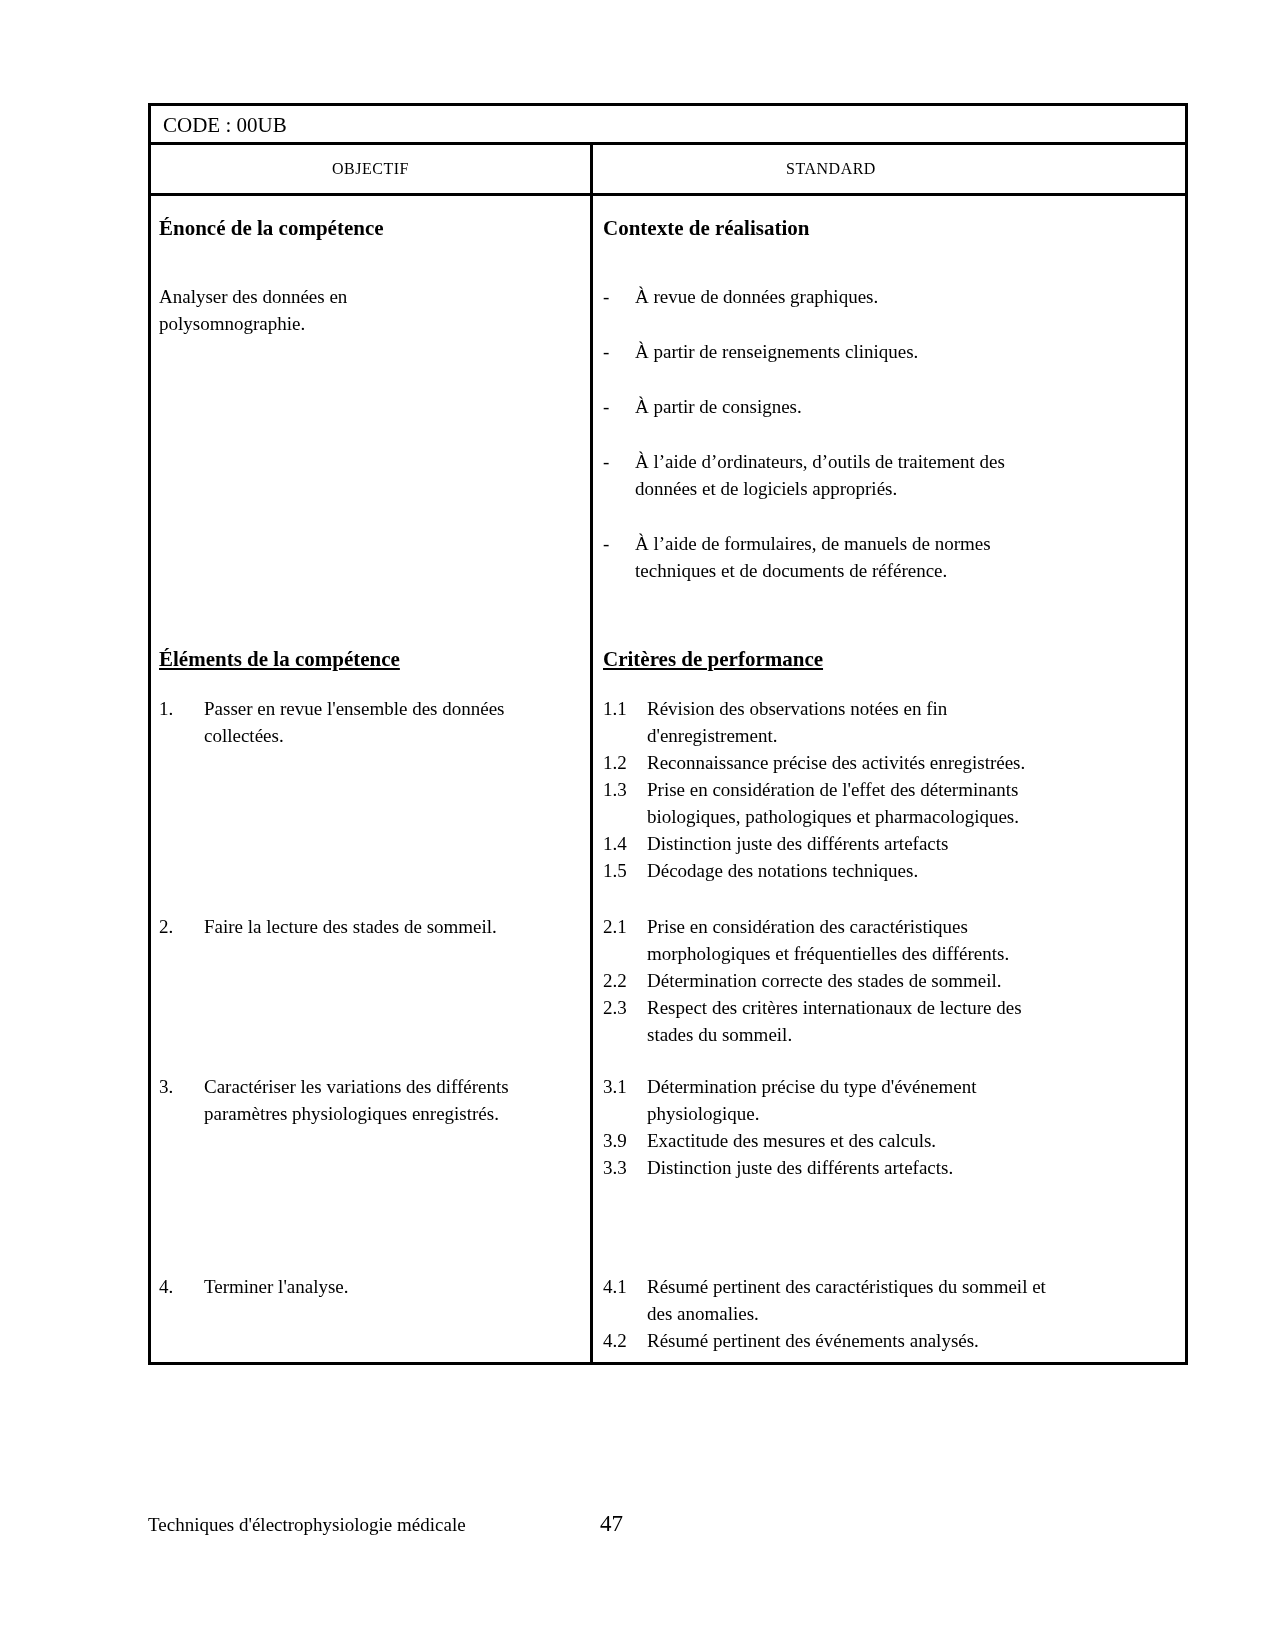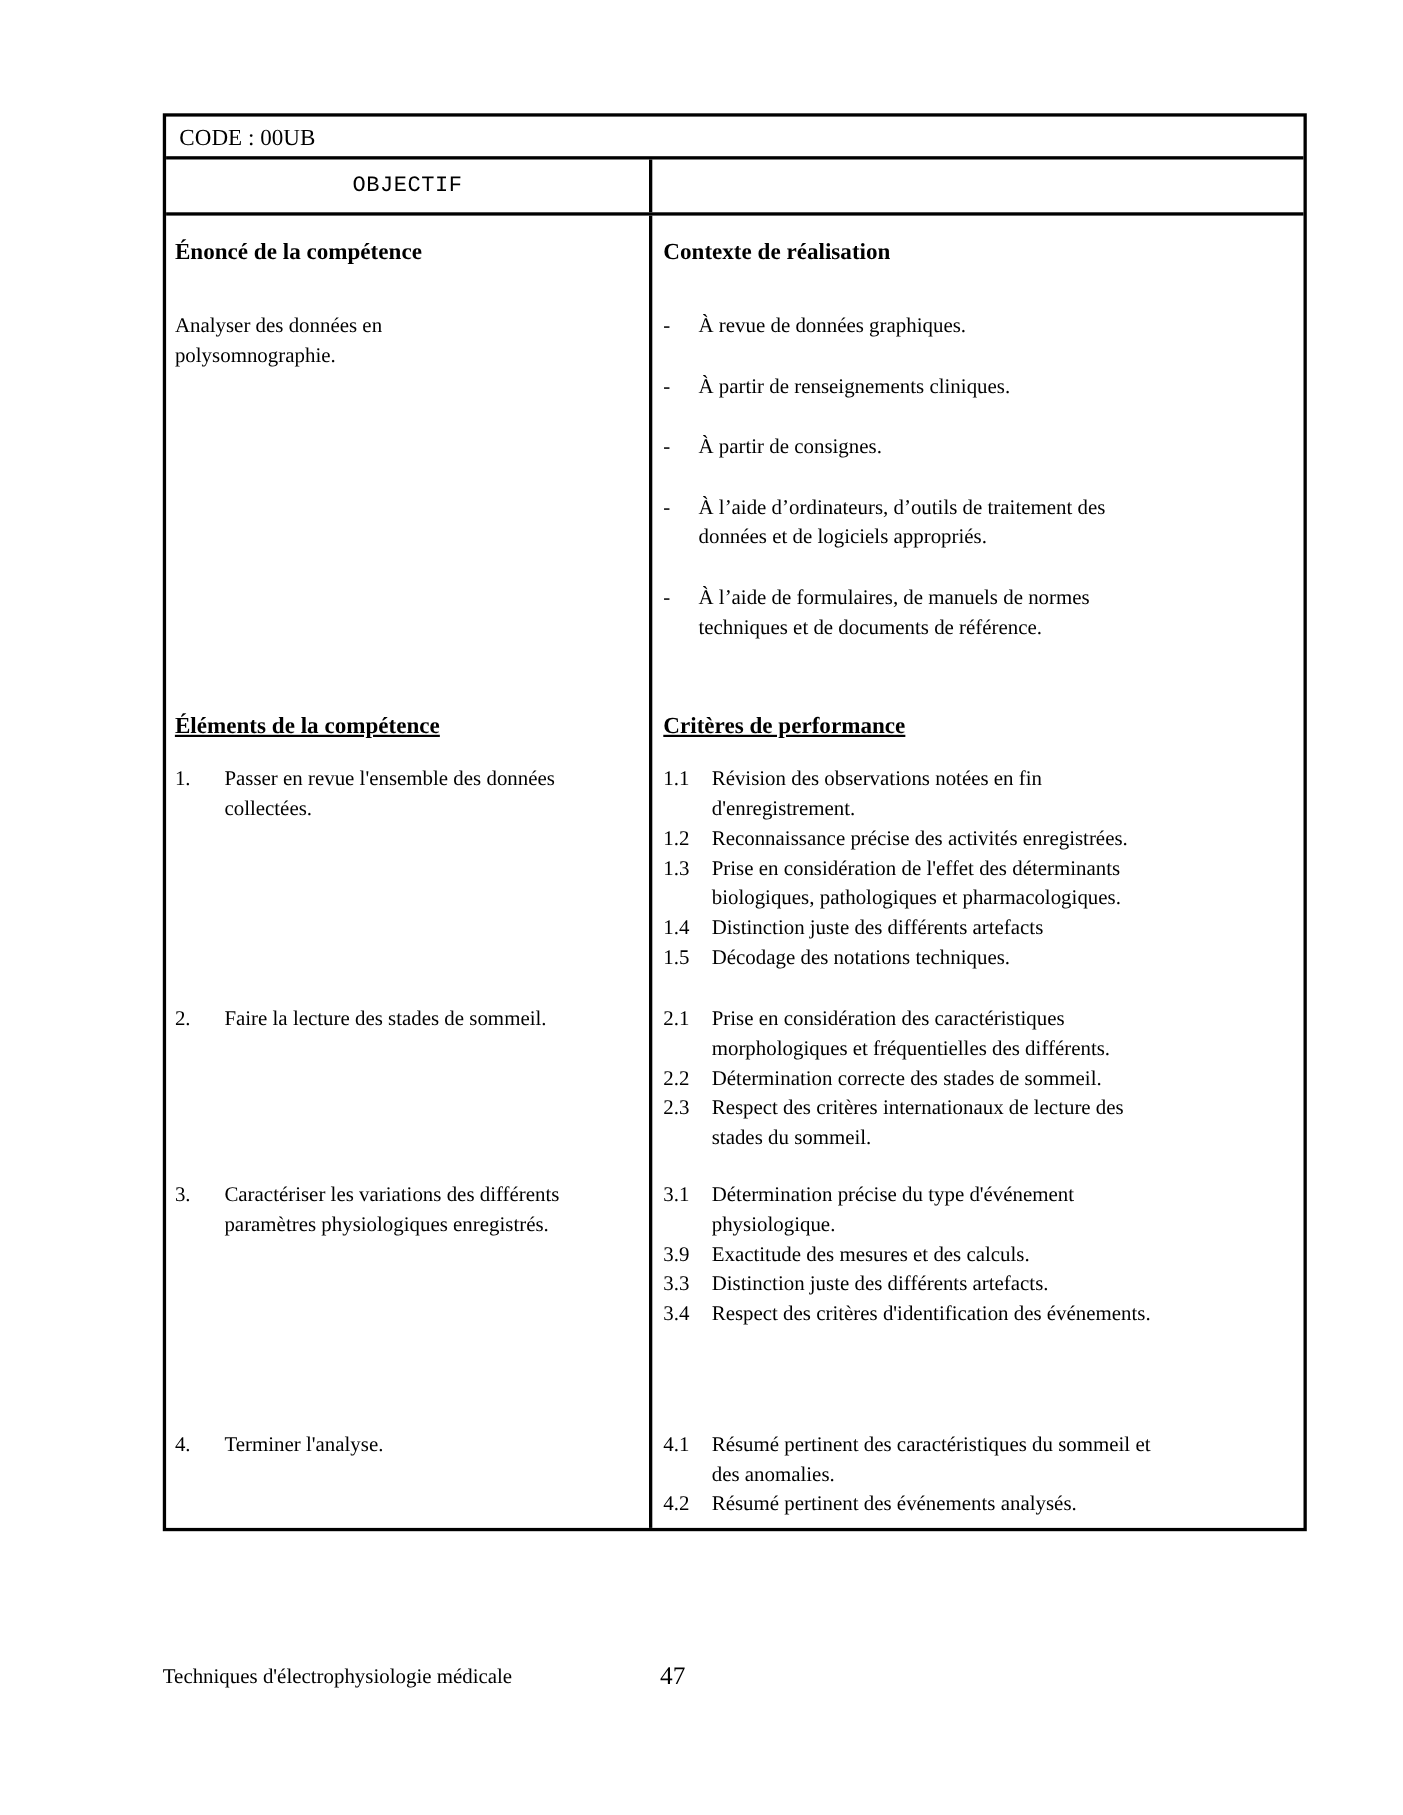--- a/index.html
+++ b/index.html
@@ -10,21 +10,21 @@
   .doc-table { position:absolute; left:148px; top:103px; width:1040px;
     border:3px solid #000; background:#fff; }
 
   .code-row { height:39px; border-bottom:3px solid #000; padding:5px 12px 0 12px;
     font-size:21px; line-height:28px; }
 
   .grid-cols { display:grid; grid-template-columns:439px 3px 476px; }
 
   .header-row { height:51px; border-bottom:3px solid #000; }
   .header-row .hcell { display:flex; align-items:center; justify-content:center;
-    font-size:20px; letter-spacing:0.5px;font-family:Liberation Mono, monospace; }
+    font-size:16px; letter-spacing:0.5px; }
   .vdiv { background:#000; }
 
   .body-grid { display:grid; grid-template-columns:439px 3px 476px; }
   .body-grid .divider { grid-column:2; grid-row:1 / 8; background:#000; }
 
   .cell-l { grid-column:1; padding-left:8px; padding-right:6px; }
   .cell-r { grid-column:3; padding-left:10px; padding-right:4px; }
 
   .r1 { grid-row:1; padding-top:18px; }
   .r2 { grid-row:2; padding-top:41px; }
@@ -61,20 +61,21 @@
 
   <div class="doc-table">
 
     <div class="code-row">
       <span>CODE : 00UB</span>
     </div>
 
     <div class="header-row grid-cols">
       <div class="hcell">OBJECTIF</div>
       <div class="vdiv"></div>
+      <div class="hcell">STANDARD</div>
     </div>
 
     <div class="body-grid">
       <div class="divider"></div>
 
       <div class="cell-l r1">
         <div class="bold-head">Énoncé de la compétence</div>
       </div>
       <div class="cell-r r1">
         <div class="bold-head">Contexte de réalisation</div>
@@ -176,24 +177,20 @@
           <span class="cnum">3.1</span>
           <span class="ctext">Détermination précise du type d'événement physiologique.</span>
         </div>
         <div class="crit body-text">
           <span class="cnum">3.9</span>
           <span class="ctext">Exactitude des mesures et des calculs.</span>
         </div>
         <div class="crit body-text">
           <span class="cnum">3.3</span>
           <span class="ctext">Distinction juste des différents artefacts.</span>
-        </div>
-        <div class="crit body-text">
-          <span class="cnum">3.4</span>
-          <span class="ctext">Respect des critères d'identification des événements.</span>
         </div>
       </div>
 
       <div class="cell-l r7">
         <div class="num-item body-text">
           <span class="inum">4.</span>
           <span>Terminer l'analyse.</span>
         </div>
       </div>
       <div class="cell-r r7">

